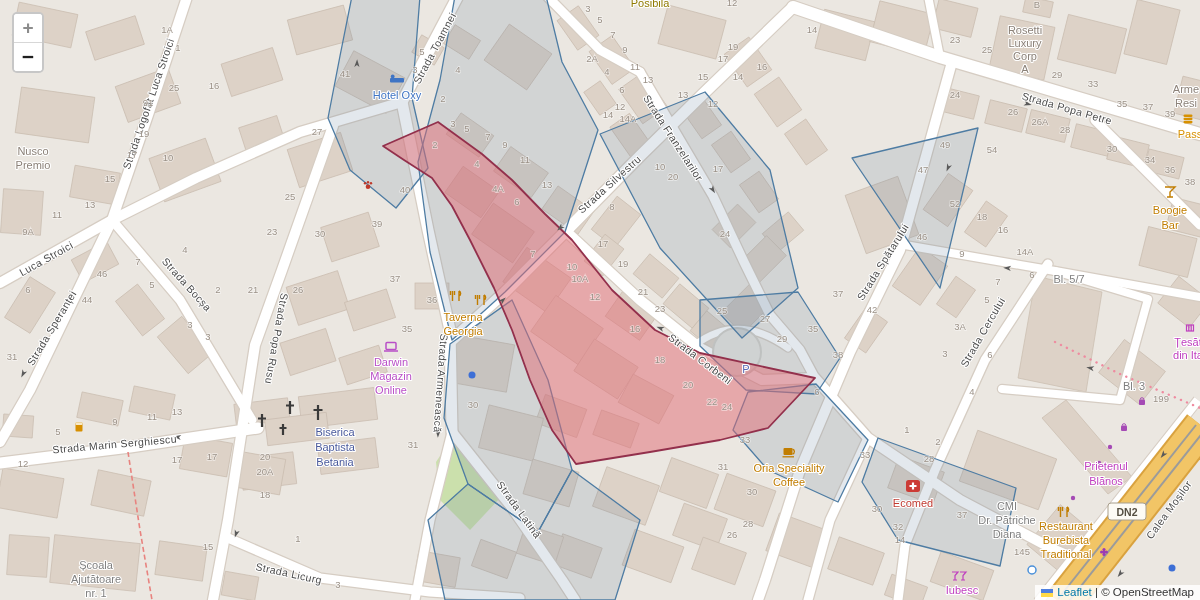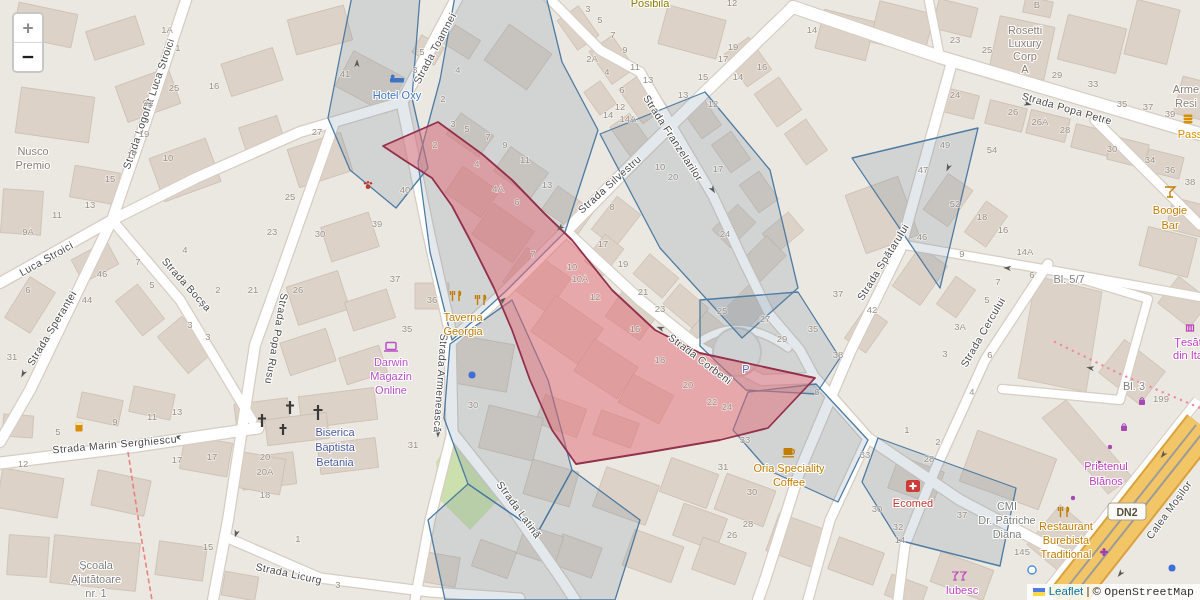--- a/index.html
+++ b/index.html
@@ -15,21 +15,21 @@
   .rbadge-text{font-size:10.5px;font-weight:bold;fill:#554f42;text-anchor:middle;}
   .zoomctl{position:absolute;top:12px;left:12px;width:28px;border:2px solid rgba(0,0,0,.22);
            border-radius:5px;overflow:hidden;background:#fff;z-index:10;}
   .zoomctl a{display:block;width:28px;height:28px;line-height:27px;text-align:center;
              font-size:19px;font-weight:bold;color:#8c8c8c;background:#fff;cursor:pointer;
              text-decoration:none;user-select:none;}
   .zoomctl a.zout{border-top:1px solid #d7d7d7;color:#1f1f1f;font-size:21px;}
   .attrib{position:absolute;right:0;bottom:0;background:rgba(255,255,255,.82);
           padding:1px 6px 2px 6px;font-size:11.5px;color:#333;z-index:10;white-space:nowrap;}
   .attrib a{color:#0078a8;text-decoration:none;text-align:right;}
-  .attrib .osm{color:#333;font-family:Liberation Mono, monospace;}
+  .attrib .osm{color:#333;}
   .flag{display:inline-block;width:12px;height:8px;margin-right:4px;
         background:linear-gradient(#4e7fe0 50%,#ffd948 50%);vertical-align:-1px;}
 </style>
 </head>
 <body>
 
 <div class="map">
 <svg width="1200" height="600" viewBox="0 0 1200 600">
   <rect x="0" y="0" width="1200" height="600" fill="#ebe7e1"></rect>
   <polygon points="452,438 500,498 470,530 440,500 436,462" fill="#cbe0ac"></polygon>

